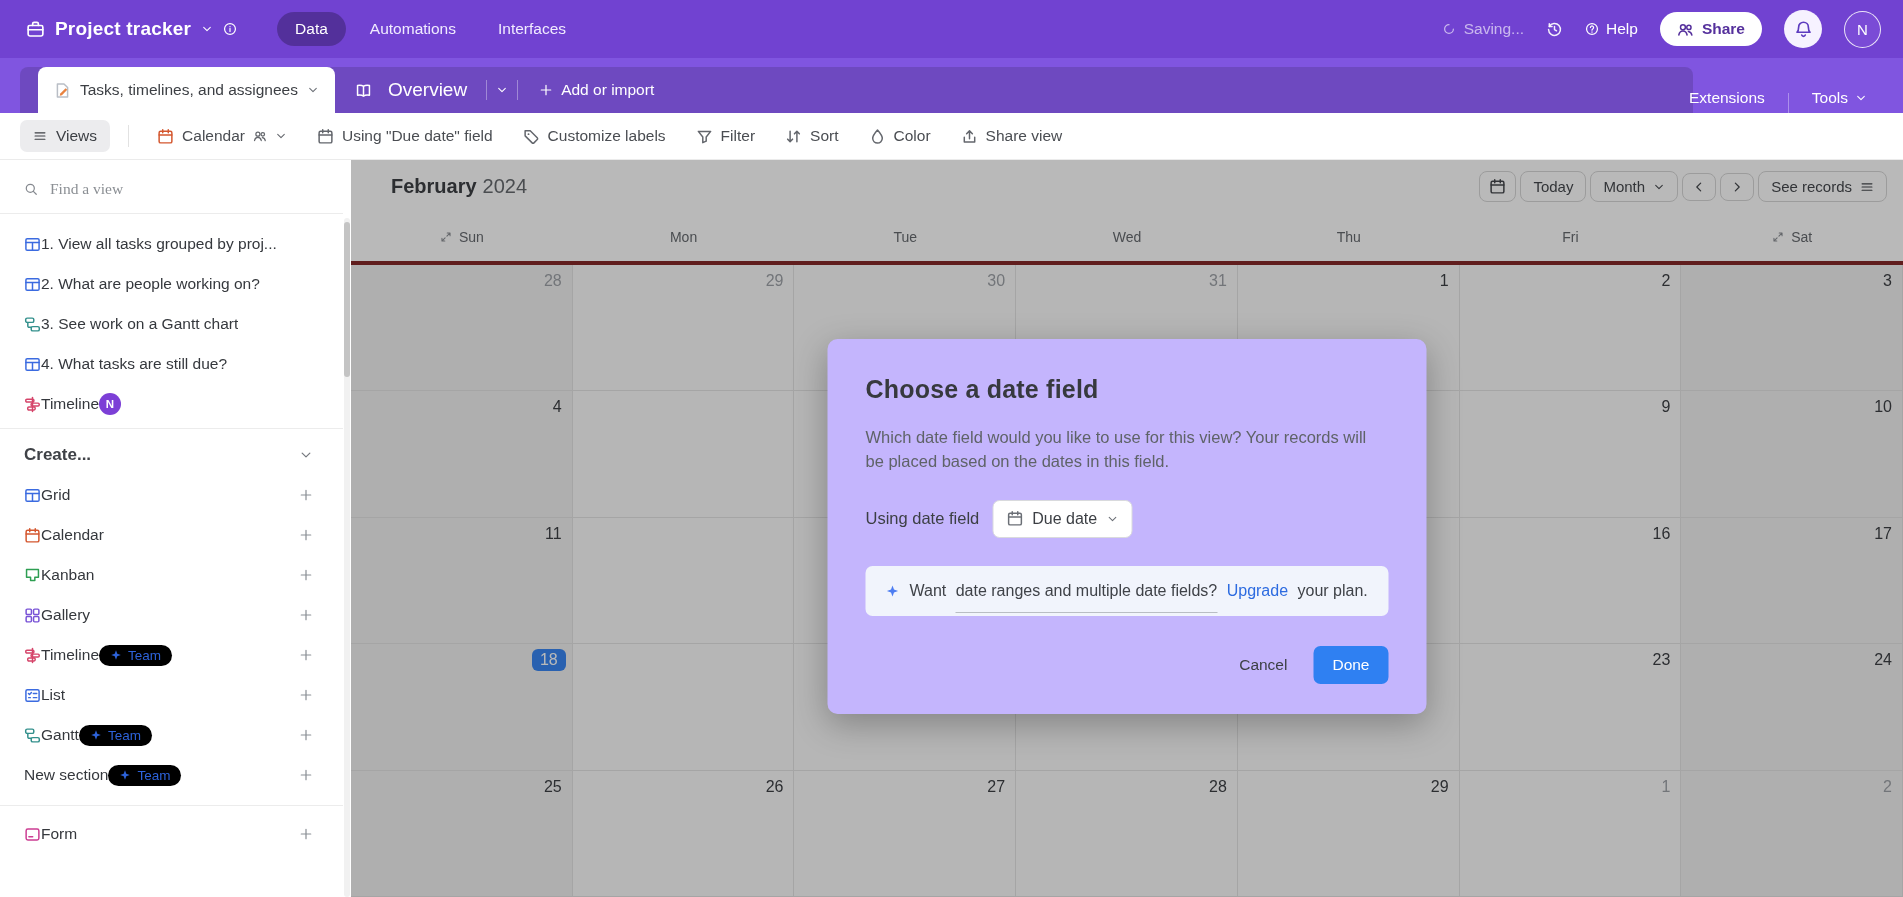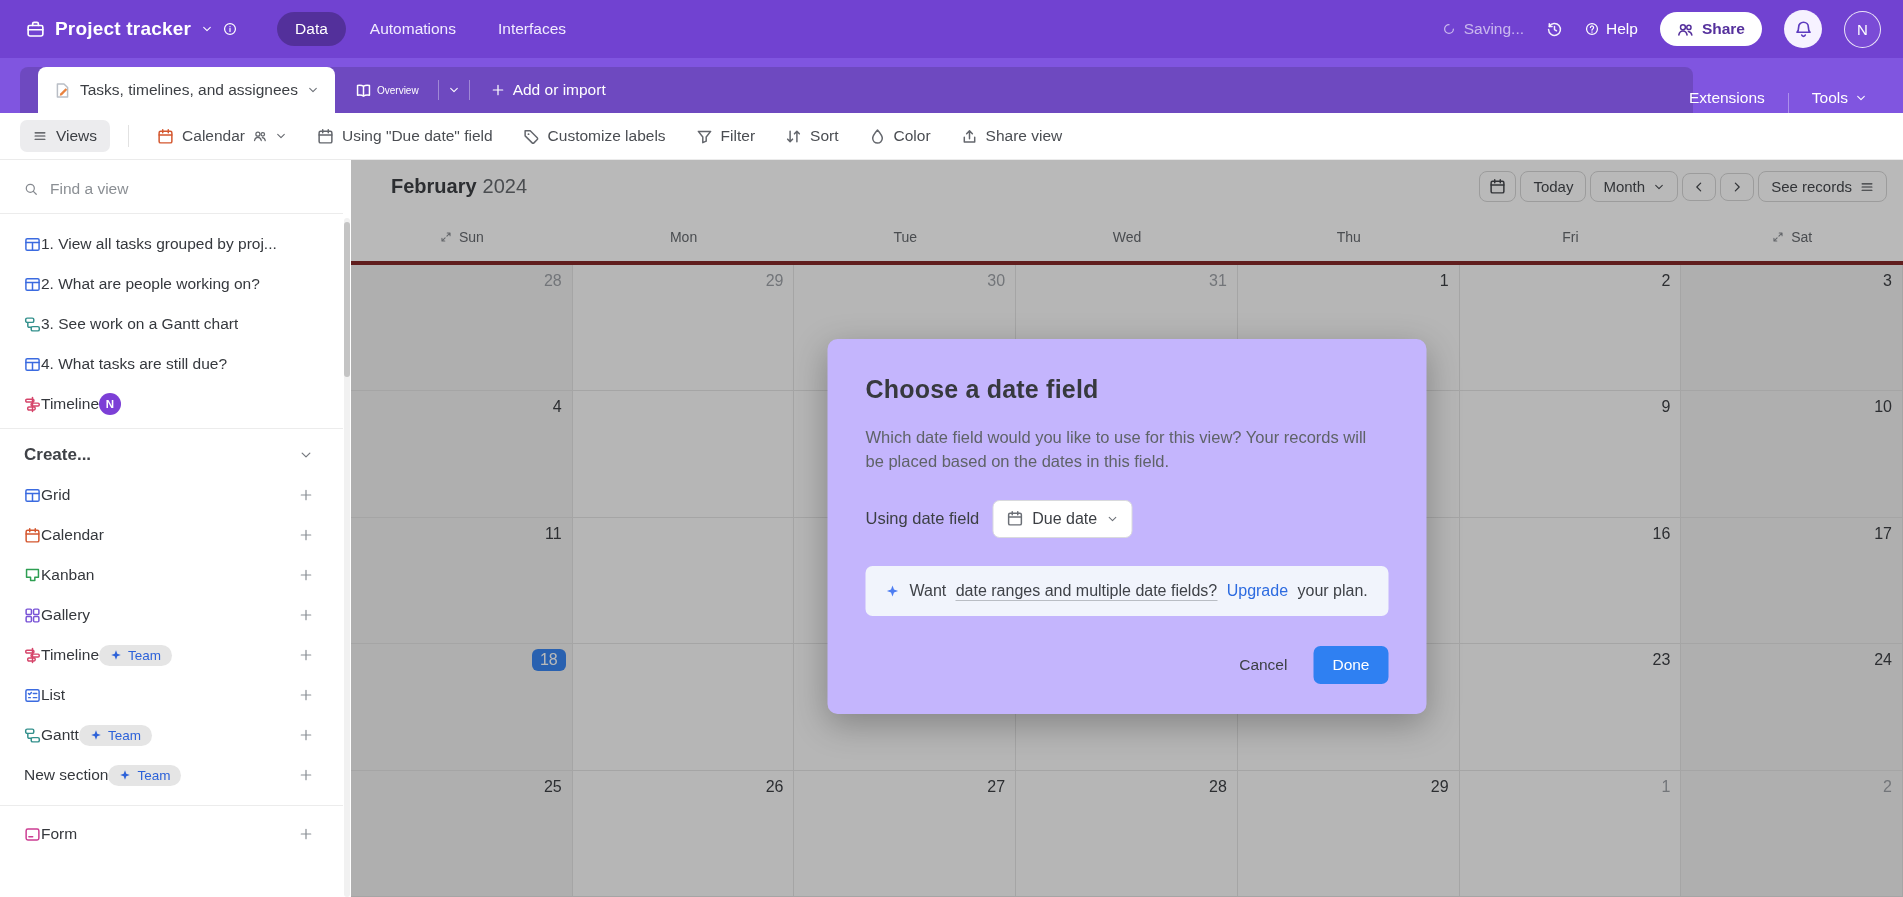--- a/index.html
+++ b/index.html
@@ -23,47 +23,47 @@
   .help-btn { display:flex; align-items:center; gap:7px; font-size:15.5px; cursor:pointer; }
   .share-btn { background:#fff; color:#55309c; display:flex; align-items:center; gap:8px; font-size:15.5px; font-weight:600; border:none; border-radius:18px; padding:8px 17px; cursor:pointer; }
   .bell-btn { width:38px; height:38px; border-radius:50%; background:#f6f2ff; color:#5c3bbf; display:flex; align-items:center; justify-content:center; cursor:pointer; border:none; }
   .avatar { width:37px; height:37px; border-radius:50%; background:#7a4bd6; border:1.5px solid rgba(255,255,255,.85); color:#fff; font-size:15px; display:flex; align-items:center; justify-content:center; cursor:pointer; }
 
   
   .tabbar { height:55px; background:#8055e0; position:relative; display:flex; align-items:flex-end; color:#fff; }
   .tab-strip { position:absolute; left:20px; right:210px; top:9px; bottom:0; background:rgba(0,0,0,.14); border-radius:8px 8px 0 0; display:flex; align-items:center; }
   .tab-active { height:100%; background:#fff; border-radius:8px 8px 0 0; margin-left:18px; display:flex; align-items:center; gap:9px; padding:0 16px; color:#3c3f44; font-size:15.5px; cursor:pointer; }
   .tab-active .chev { color:#6b6f76; }
-  .tab-overview { display:flex; align-items:center; gap:5px; padding:0 10px 0 20px; font-size:10px; cursor:pointer;justify-content:flex-end; }
+  .tab-overview { display:flex; align-items:center; gap:16px; padding:0 10px 0 20px; font-size:19px; cursor:pointer;justify-content:flex-end; }
   .vdiv { width:1px; height:20px; background:rgba(255,255,255,.35); margin:0 9px; }
   .tab-add { display:flex; align-items:center; gap:8px; font-size:15.5px; background:none; border:none; color:#fff; cursor:pointer; padding:0 12px; }
   .tab-right { position:absolute; right:0; top:9px; bottom:0; display:flex; align-items:flex-end; padding-right:26px; gap:4px; font-size:15.5px; }
   .tab-right .t-item { display:flex; align-items:center; gap:7px; padding:6px 10px; cursor:pointer; }
 
   
   .toolbar { height:47px; background:#fff; border-bottom:1px solid #ebebeb; display:flex; align-items:center; padding:0 14px 0 20px; gap:10px; color:#43464b; }
   .views-btn { display:flex; align-items:center; gap:9px; background:#ececee; border:none; border-radius:7px; padding:7px 13px; font-size:15.5px; color:#3c3f44; cursor:pointer; }
   .tb-div { width:1px; height:22px; background:#e2e2e2; margin:0 8px; }
   .tb-btn { display:flex; align-items:center; gap:8px; background:none; border:none; font-size:15.5px; color:#4a4d52; cursor:pointer; padding:6px 10px; }
   .tb-btn .ic-gray { color:#63666c; }
 
   
   .content { display:flex; height:737px; position:relative; }
 
   
   .sidebar { width:343px; background:#fff; flex:none; display:flex; flex-direction:column; overflow:hidden; }
   .sb-search { display:flex; align-items:center; gap:12px; padding:20px 22px 15px 24px; color:#85898f; }
-  .sb-search input { border:none; outline:none; font-size:15.5px; color:#3c3f44; width:100%; font-family:Liberation Sans, sans-serif; }
+  .sb-search input { border:none; outline:none; font-size:15.5px; color:#3c3f44; width:100%; font-family:Liberation Serif, serif; }
   .sb-search input::placeholder { color:#8b8f94; }
   .sb-hr { height:1px; background:#ececec; margin:0 0 0 0; flex:none; }
   .sb-list { padding:10px 0 4px 0; }
   .sb-item { height:40px; display:flex; align-items:center; padding:0 30px 0 24px; font-size:15.5px; color:#35383d; cursor:pointer; }
   .sb-label { white-space:nowrap; overflow:hidden; text-overflow:ellipsis; }
   .n-badge { width:22px; height:22px; border-radius:50%; background:#7c3fd6; color:#fff; font-size:11.5px; font-weight:bold; display:flex; align-items:center; justify-content:center; flex:none; }
-  .team-badge { display:inline-flex; align-items:center; gap:6px; background:#e5e5e5; color:#2d62d9; font-size:13.5px; border-radius:13px; padding:3px 11px; flex:none; }
+  .team-badge { display:inline-flex; align-items:center; gap:6px; background:#000000; color:#2d62d9; font-size:13.5px; border-radius:13px; padding:3px 11px; flex:none; }
   .sb-plus { margin-left:auto; color:#8a8f95; cursor:pointer; }
   .create-hdr { display:flex; align-items:center; padding:16px 30px 8px 24px; font-size:17px; font-weight:600; color:#3f4247; }
   .create-hdr .chev { margin-left:auto; color:#76797f; cursor:pointer; }
 
   
   .sb-scroll { width:8px; flex:none; position:relative; background:#fff; }
   .sb-scroll .track { position:absolute; top:58px; bottom:0; left:1px; width:6px; background:#f1f1f1; border-radius:3px; }
   .sb-scroll .thumb { position:absolute; top:62px; left:1px; width:6px; height:155px; background:#c4c4c4; border-radius:3px; }
 
   
@@ -87,21 +87,21 @@
   
   .overlay { position:absolute; inset:0; background:rgba(30,30,30,.31); z-index:5; }
   .modal { position:absolute; left:50%; top:179px; transform:translateX(-50%); width:599px; background:#c4b5fd; border-radius:10px; box-shadow:0 10px 34px rgba(0,0,0,.28); z-index:6; padding:36px 38px 30px 38px; }
   .modal h1 { font-size:25px; font-weight:600; color:#37393e; letter-spacing:.2px; }
   .modal .body { margin-top:22px; font-size:16.5px; line-height:1.45; color:#5f6368; max-width:690px; }
   .field-row { margin-top:26px; display:flex; align-items:center; gap:13px; font-size:16.5px; color:#3c3f44; }
   .dd-btn { display:flex; align-items:center; gap:9px; border:1px solid #d9dadd; border-radius:7px; background:#fff; padding:9px 13px; font-size:16px; color:#3c3f44; cursor:pointer; }
   .dd-btn .ic-gray, .dd-btn .chev { color:#6b6f76; }
   .notice { margin-top:28px; background:#f1f4fc; border-radius:7px; padding:16px 20px; font-size:16px; color:#3f4248; display:flex; align-items:center; gap:10px; }
   .notice .spark { color:#4d7df2; }
-  .notice .u { border-bottom:1px solid #b9bdc4; padding-bottom:1px; }
+  .notice .u { border-bottom:1px solid #b9bdc4; padding-bottom:13px; }
   .notice a { color:#2d6be0; text-decoration:none; cursor:pointer; }
   .notice .gap { margin-left:5px; }
   .modal-actions { margin-top:30px; display:flex; justify-content:flex-end; align-items:center; gap:10px; }
   .btn-cancel { background:none; border:none; font-size:15.5px; color:#3c3f44; padding:9px 16px; cursor:pointer; border-radius:7px; }
   .btn-done { background:#2f80f2; border:none; font-size:15.5px; color:#fff; padding:10px 19px; cursor:pointer; border-radius:7px; }
 </style>
 </head>
 <body>
 
 <header class="topbar">

